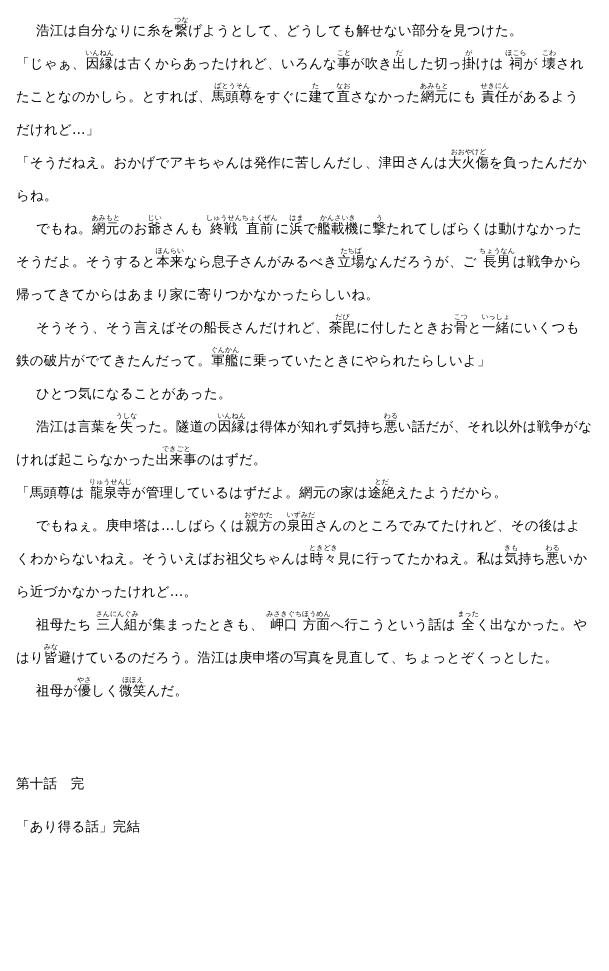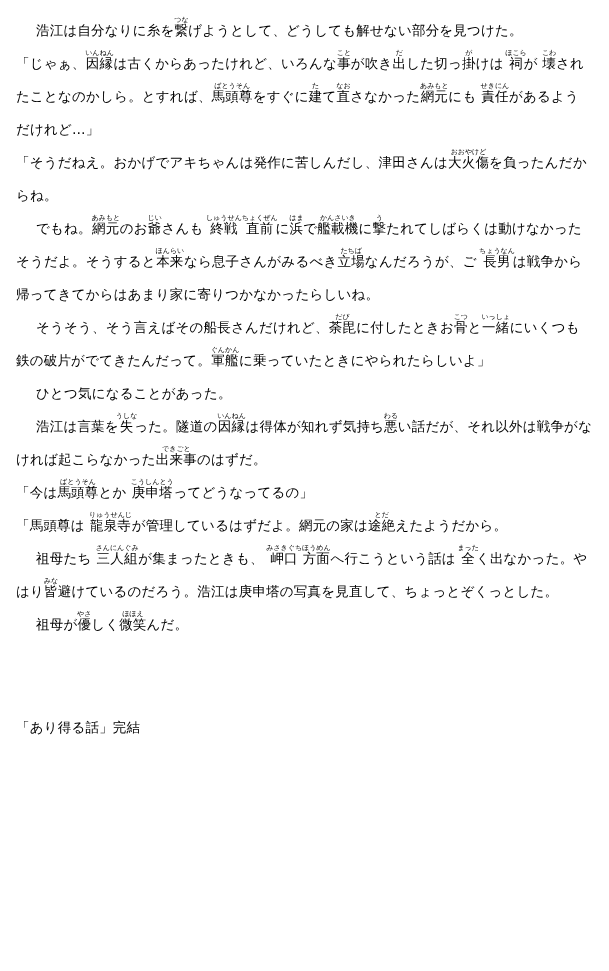--- a/index.html
+++ b/index.html
@@ -70,39 +70,40 @@
   </p>
 
   <p class="para indent">
     ひとつ気になることがあった。
   </p>
 
   <p class="para indent">
     浩江は言葉を<ruby>失<rt>うしな</rt></ruby>った。隧道の<ruby>因縁<rt>いんねん</rt></ruby>は得体が知れず気持ち<ruby>悪<rt>わる</rt></ruby>い話だが、それ以外は戦争がなければ起こらなかった<ruby>出来事<rt>できごと</rt></ruby>のはずだ。
   </p>
 
-  <p class="para">
-    「今は<ruby>馬頭尊<rt>ばとうそん</rt></ruby>とか <ruby>庚申塔<rt>こうしんとう</rt></ruby>ってどうなってるの」
-  </p>
 
   <p class="para">
     「馬頭尊は <ruby>龍泉寺<rt>りゅうせんじ</rt></ruby>が管理しているはずだよ。網元の家は<ruby>途絶<rt>とだ</rt></ruby>えたようだから。
   </p>
 
+  <p class="para indent">
+    でもねぇ。庚申塔は…しばらくは<ruby>親方<rt>おやかた</rt></ruby>の<ruby>泉田<rt>いずみだ</rt></ruby>さんのところでみてたけれど、その後はよくわからないねえ。そういえばお祖父ちゃんは<ruby>時々<rt>ときどき</rt></ruby>見に行ってたかねえ。私は<ruby>気<rt>きも</rt></ruby>持ち<ruby>悪<rt>わる</rt></ruby>いから近づかなかったけれど…。
+  </p>
 
 
   <p class="para indent">
     祖母たち <ruby>三人組<rt>さんにんぐみ</rt></ruby>が集まったときも、 <ruby>岬口<rt>みさきぐち</rt></ruby><ruby>方面<rt>ほうめん</rt></ruby>へ行こうという話は <ruby>全<rt>まった</rt></ruby>く出なかった。やはり<ruby>皆<rt>みな</rt></ruby>避けているのだろう。浩江は庚申塔の写真を見直して、ちょっとぞくっとした。
   </p>
 
   <p class="para indent">
     祖母が<ruby>優<rt>やさ</rt></ruby>しく<ruby>微笑<rt>ほほえ</rt></ruby>んだ。
   </p>
 
 
   <div class="gap-big"></div>
 
+  <p class="para">第十話　完</p>
 
   <div class="gap-small"></div>
 
   <p class="para">「あり得る話」完結</p>
 
 </div>
 
 </body></html>

